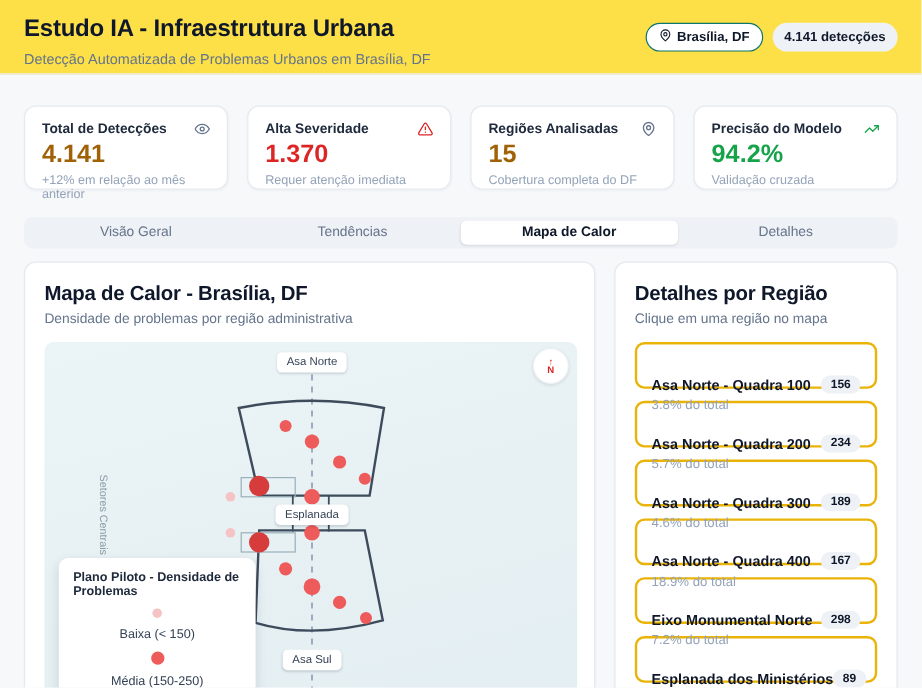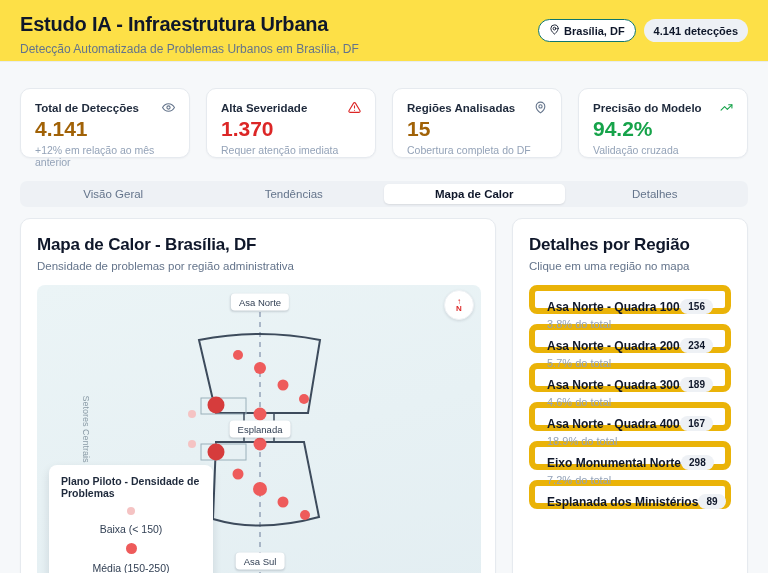--- a/index.html
+++ b/index.html
@@ -58,21 +58,21 @@
   .legend { position:absolute; left:12px; top:180px; width:164px; background:#fff; border-radius:8px; box-shadow:0 4px 10px rgba(15,23,42,0.12); padding:10px 12px 9px; }
   .legend-title { font-size:10.5px; font-weight:bold; color:#1e293b; }
   .legend-item { display:flex; align-items:center; gap:8px; margin-top:8px; font-size:10.5px; color:#334155;flex-direction:column; }
   .legend-dot { border-radius:50%; flex:none; }
   .legend-dot.baixa { width:8px; height:8px; background:#f5c3c3; }
   .legend-dot.media { width:11px; height:11px; background:#ee5b5b; }
   .legend-dot.alta  { width:14px; height:14px; background:#cf2f2f; }
   .legend-divider { border:none; border-top:1px solid #e8ecf0; margin:9px 0 7px; }
 
   
-  .region-item { border:6px solid #eab308; border-radius:8px; padding:8px 12px 9px; margin-bottom:10px; height:28px; cursor:pointer; background:#fff; }
+  .region-item { border:2px solid #eab308; border-radius:8px; padding:26px 12px 9px; margin-bottom:10px; height:28px; cursor:pointer; background:#fff; }
   .region-top { display:flex; justify-content:space-between; align-items:center; }
   .region-name { font-size:12px; font-weight:bold; color:#0f172a; white-space:nowrap; }
   .region-count { background:#eef1f5; color:#0f172a; font-size:10px; font-weight:bold; border-radius:10px; padding:2px 8px; }
   .region-pct { font-size:11px; color:#94a3b8; margin-top:4px; }
 
   svg.icon { stroke-width:2; fill:none; stroke-linecap:round; stroke-linejoin:round; }
 </style>
 </head>
 <body>
 
@@ -191,21 +191,21 @@
             <div class="map-dot alta" style="left: 179px; top: 167px; width: 17px; height: 17px;"></div>
             <div class="map-dot media" style="left: 223px; top: 159px; width: 13px; height: 13px;"></div>
             <div class="map-dot media" style="left: 201px; top: 189px; width: 11px; height: 11px;"></div>
             <div class="map-dot media" style="left: 223px; top: 204px; width: 14px; height: 14px;"></div>
             <div class="map-dot media" style="left: 246px; top: 217px; width: 11px; height: 11px;"></div>
             <div class="map-dot media" style="left: 268px; top: 230px; width: 10px; height: 10px;"></div>
           </div>
 
         <div class="map-pill" style="left:223px; top:17px;">Asa Norte</div>
         <div class="map-pill" style="left:223px; top:144px;">Esplanada</div>
-        <div class="map-pill" style="left:223px; top:276px;">Asa Sul</div>
+        <div class="map-pill" style="left:223px; top:265px;">Asa Sul</div>
         <div class="vertical-label">Setores Centrais</div>
 
         <div class="compass">
           <span class="arrow">↑</span>
           <span class="n">N</span>
         </div>
 
         <div class="legend">
           <div class="legend-title">Plano Piloto - Densidade de Problemas</div>
           <div class="legend-item">

